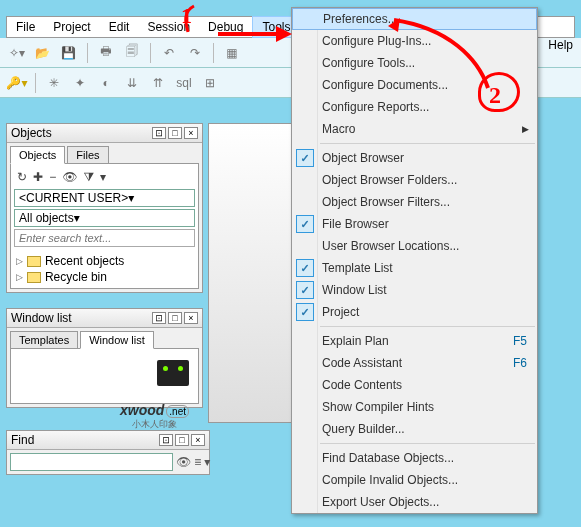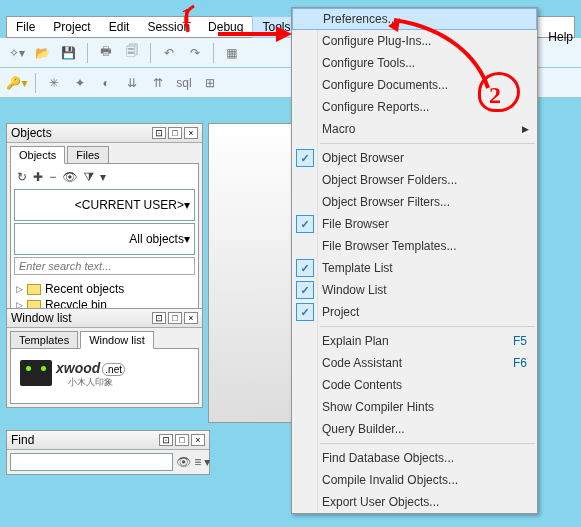--- a/index.html
+++ b/index.html
@@ -12,27 +12,27 @@
 .toolbar .sep { width: 1px; height: 20px; background: #bbb; margin: 0 3px; }
 .objects-pane { position: absolute; left: 6px; top: 123px; width: 197px; background: #f0f0f0; border: 1px solid #999; }
 .pane-title { background: linear-gradient(#f8f8f8,#e4e4e4); border-bottom: 1px solid #aaa; padding: 2px 4px; display: flex; align-items: center; justify-content: space-between; font-size: 11px; }
 .pane-title .controls { display: flex; gap: 2px; }
 .pane-title .controls span { width: 14px; height: 12px; border: 1px solid #888; font-size: 9px; text-align: center; line-height: 10px; background: #fff; }
 .tabs { display: flex; padding: 3px 3px 0 3px; background: #f0f0f0; }
 .tab { padding: 2px 8px; border: 1px solid #999; background: #e8e8e8; margin-right: 2px; font-size: 11px; }
 .tab.active { background: #fff; border-bottom: 1px solid #fff; }
 .tabbody { background: #fff; border: 1px solid #999; margin: -1px 3px 3px 3px; padding: 3px; font-size: 11px; }
 .icon-row { display: flex; gap: 6px; padding: 3px; color: #444; }
-.sel { width: 100%; border: 1px solid #7a9; background: #fff; padding: 8px 4px; font-size: 11px; margin: 2px 0; display: flex; justify-content: flex-end; align-items: center; }
+.sel { width: 100%; border: 1px solid #7a9; background: #fff; padding: 1px 4px; font-size: 11px; margin: 2px 0; display: flex; justify-content: flex-start; align-items: center; }
 .search { width: 100%; border: 1px solid #aaa; padding: 2px 4px; font-style: italic; color: #888; font-size: 11px; }
 .treerow { display: flex; align-items: center; gap: 4px; padding: 1px 2px; font-size: 11px; }
 .treerow .arr { color: #666; font-size: 9px; }
 .folder { width: 14px; height: 11px; background: #ffe27a; border: 1px solid #b89b2e; }
 .windowlist-pane { position: absolute; left: 6px; top: 308px; width: 197px; background: #f0f0f0; border: 1px solid #999; }
-.logo { display: flex; align-items: flex-start; gap: 4px; padding: 8px 6px; }
+.logo { display: flex; align-items: flex-end; gap: 16px; padding: 8px 6px; flex-direction: column; }
 .robot { width: 32px; height: 26px; background: #222; position: relative; border-radius: 2px; }
 .robot::before, .robot::after { content: ""; position: absolute; width: 5px; height: 5px; background: #7cfc00; border-radius: 50%; top: 6px; }
 .robot::before { left: 6px; } .robot::after { right: 6px; }
 .logotext { font-size: 14px; font-weight: bold; font-style: italic; color: #333; }
 .logosub { font-size: 9px; color: #666; margin-left: 12px; }
 .find-pane { position: absolute; left: 6px; top: 430px; width: 204px; background: #f0f0f0; border: 1px solid #999; }
 .find-body { display: flex; align-items: center; gap: 3px; padding: 3px; }
 .find-body input { flex: 1; border: 1px solid #7a9; height: 18px; padding: 0 3px; }
 .find-body .fbtn { width: 18px; height: 18px; display: flex; align-items: center; justify-content: center; color: #555; }
 .canvas { position: absolute; left: 208px; top: 123px; width: 90px; height: 300px; background: linear-gradient(#fff,#ddd); border: 1px solid #999; }
@@ -41,21 +41,21 @@
 .menu .mi.hover { background: #cce8ff; border: 1px solid #7eb4ea; height: 22px; }
 .menu .mi .shortcut { position: absolute; right: 10px; color: #0369a1; }
 .menu .mi .submenu-arrow { position: absolute; right: 8px; color: #333; font-size: 9px; }
 .menu .msep { height: 1px; background: #d0d0d0; margin: 3px 2px 3px 28px; }
 .menu .iconcol { position: absolute; left: 0; top: 0; bottom: 0; width: 26px; background: #f0f0f0; border-right: 1px solid #e0e0e0; }
 .chk { position: absolute; left: 4px; width: 18px; height: 18px; border: 1px solid #3399dd; background: #d6ecf8; display: flex; align-items: center; justify-content: center; color: #2a7ab0; font-size: 11px; font-weight: bold; }
 .annot { position: absolute; pointer-events: none; }
 .red1 { left: 181px; top: 3px; color: red; font-size: 22px; font-weight: bold; font-family: serif; }
 .red2 { left: 489px; top: 82px; color: red; font-size: 24px; font-weight: bold; font-family: serif; }
 .redcircle2 { position: absolute; left: 478px; top: 72px; width: 42px; height: 40px; border: 3px solid red; border-radius: 50% 50% 50% 40%; pointer-events: none; }
-.helpbtn { position: absolute; right: 8px; top: 30px; font-size: 12px; }
+.helpbtn { position: absolute; right: 8px; top: 38px; font-size: 12px; }
 svg.arrow { position: absolute; pointer-events: none; }
 </style>
 </head>
 <body>
 
 <div class="menubar">
   <span>File</span>
   <span>Project</span>
   <span>Edit</span>
   <span>Session</span>
@@ -208,21 +208,21 @@
         <span>Object Browser Folders...</span>
       </div>
       <div class="mi">
         <span>Object Browser Filters...</span>
       </div>
       <div class="mi">
         <div class="chk">✓</div>
         <span>File Browser</span>
       </div>
       <div class="mi">
-        <span>File Browser Templates...</span>
+        <span>User Browser Locations...</span>
       </div>
       <div class="mi">
         <div class="chk">✓</div>
         <span>Template List</span>
       </div>
       <div class="mi">
         <div class="chk">✓</div>
         <span>Window List</span>
       </div>
       <div class="mi">

